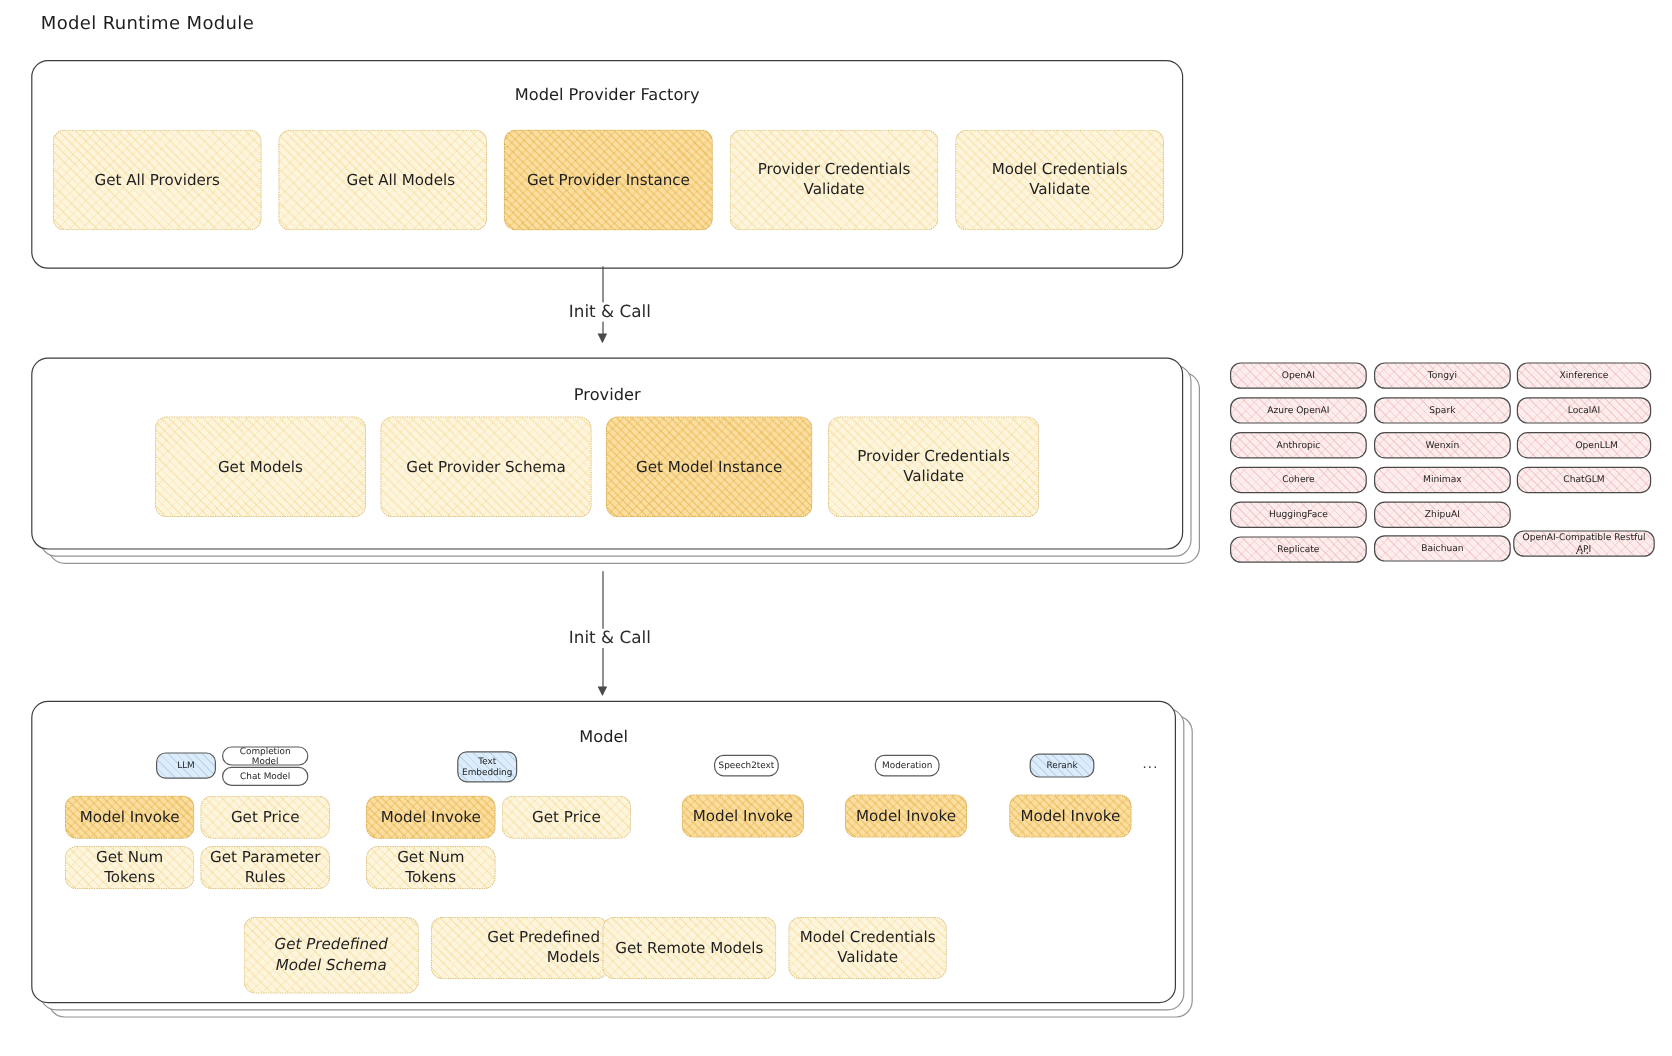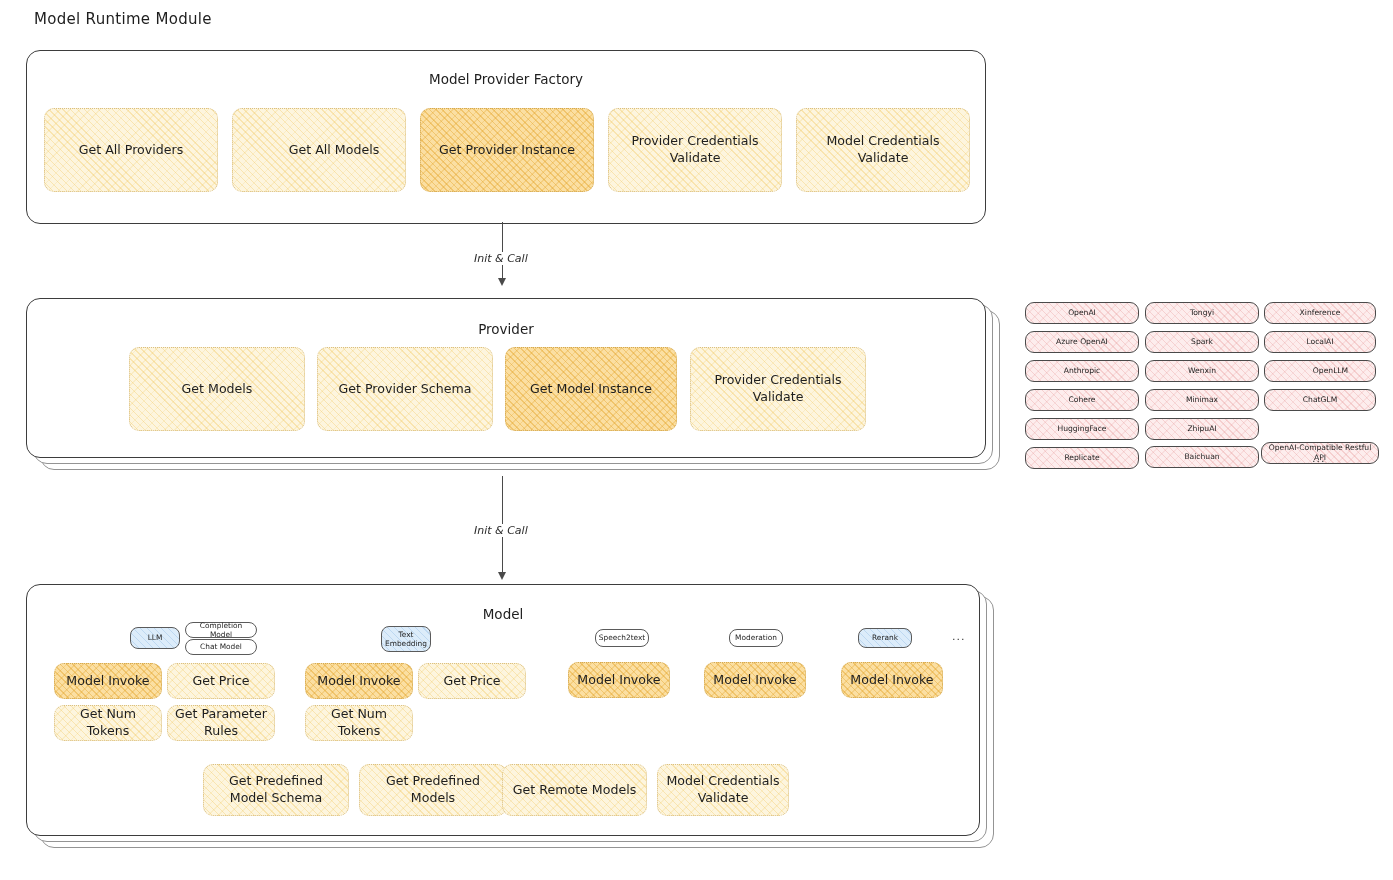--- a/index.html
+++ b/index.html
@@ -45,21 +45,21 @@
     border:1.2px solid #5a5a5a;border-radius:8px;
   }
   .white-pill{background:#ffffff;border:1.2px solid #5a5a5a;border-radius:8px;}
 
   .tiny{font-size:7.4px;line-height:1.25;}
   .pill-txt{font-size:7.6px;}
 
   
   .arrow-line{position:absolute;width:1.2px;background:#4a4a4a;}
   .arrow-head{position:absolute;width:0;height:0;border-left:4.5px solid transparent;border-right:4.5px solid transparent;border-top:8px solid #4a4a4a;}
-  .arrow-label{position:absolute;font-size:11px;color:#2b2b2b;white-space:nowrap;background:#fff;padding:0 4px;font-style:italic;}
+  .arrow-label{position:absolute;font-size:14px;color:#2b2b2b;white-space:nowrap;background:#fff;padding:0 4px;}
 
   .ellipsis{position:absolute;font-size:11px;color:#3a3a3a;letter-spacing:1px;}
 </style>
 </head>
 <body>
 
 <div class="page-title">Model Runtime Module</div>
 
 <div class="panel" style="left:26px;top:50px;width:958px;height:172px;">
   <div class="panel-title" style="top:20px;">Model Provider Factory</div>
@@ -222,24 +222,24 @@
 </div>
 
 <div class="box blue tiny" style="left:858px;top:628px;width:54px;height:20px;">
   <span class="t">Rerank</span>
 </div>
 <div class="box y-dark" style="left:841px;top:662px;width:102px;height:36px;">
   <span class="t">Model Invoke</span>
 </div>
 <div class="ellipsis" style="left:952px;top:630px;">...</div>
 
-<div class="box y-light" style="left:203px;top:764px;width:146px;height:52px;">
+<div class="box y-light" style="left:203px;top:764px;width:146px;height:64px;font-style:italic;">
   <span class="t">Get Predefined Model Schema</span>
 </div>
-<div class="box y-light" style="left:359px;top:764px;width:148px;height:52px;">
+<div class="box y-light" style="left:359px;top:764px;width:148px;height:52px;text-align:right;">
   <span class="t">Get Predefined Models</span>
 </div>
 <div class="box y-light" style="left:502px;top:764px;width:145px;height:52px;">
   <span class="t">Get Remote Models</span>
 </div>
 <div class="box y-light" style="left:657px;top:764px;width:132px;height:52px;">
   <span class="t">Model Credentials Validate</span>
 </div>
 
 </body></html>

